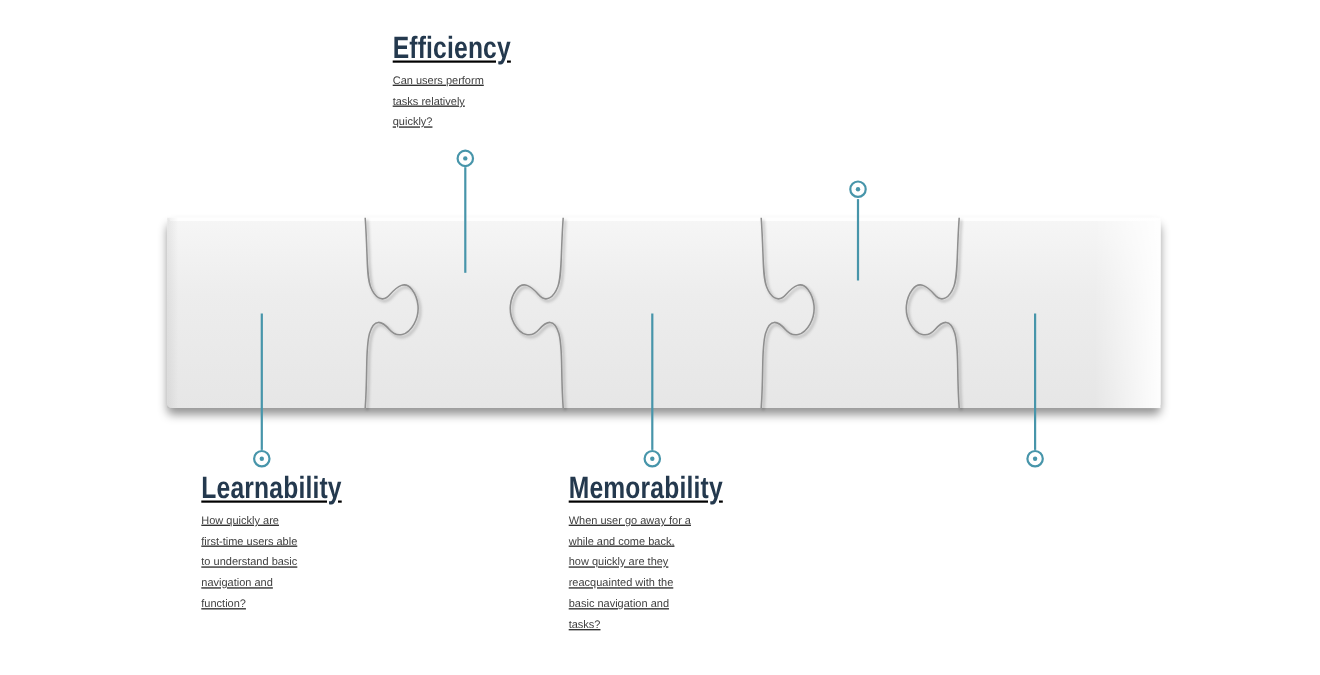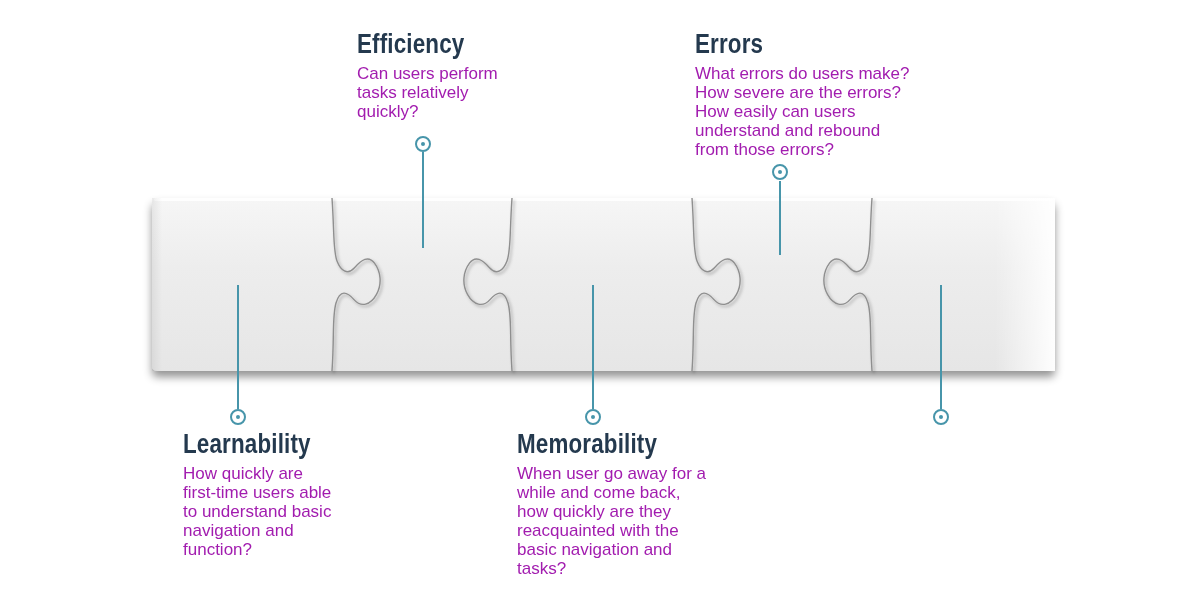--- a/index.html
+++ b/index.html
@@ -9,37 +9,37 @@
     height: 614px;
     background: #ffffff;
     overflow: hidden;
     font-family: "Liberation Sans", sans-serif;
   }
 
   
   .puzzle-svg { position: absolute; left: 0; top: 0; }
 
   
-  .block { position: absolute; }
+  .block { position: absolute; text-decoration: underline; }
   .block h2 {
     margin: 0;
     font-size: 28px;
     line-height: 34px;
     font-weight: 700;
     color: #24394e;
     white-space: nowrap;
     transform: scaleX(0.80);
     transform-origin: 0 50%;
     letter-spacing: 0.2px;
   }
   .block p {
     margin: 3px 0 0 0;
-    font-size: 17px;
+    font-size: 10px;
     line-height: 19px;
-    color: #a21caf;
+    color: #404040;
     white-space: pre-line;
   }
   .b-efficiency   { left: 357px; top: 27px;  }
   .b-errors       { left: 695px; top: 27px;  }
   .b-learnability { left: 183px; top: 427px; }
   .b-memorability { left: 517px; top: 427px; }
   .b-satisfaction { left: 883px; top: 427px; }
 
   
   .conn-line {
@@ -155,28 +155,20 @@
       <span class="dot"></span>
     </div>
 
   <div class="block b-efficiency">
     <h2>Efficiency</h2>
     <p>Can users perform
 tasks relatively
 quickly?</p>
   </div>
 
-  <div class="block b-errors">
-    <h2>Errors</h2>
-    <p>What errors do users make?
-How severe are the errors?
-How easily can users
-understand and rebound
-from those errors?</p>
-  </div>
 
   <div class="block b-memorability">
     <h2>Memorability</h2>
     <p>When user go away for a
 while and come back,
 how quickly are they
 reacquainted with the
 basic navigation and
 tasks?</p>
   </div>

